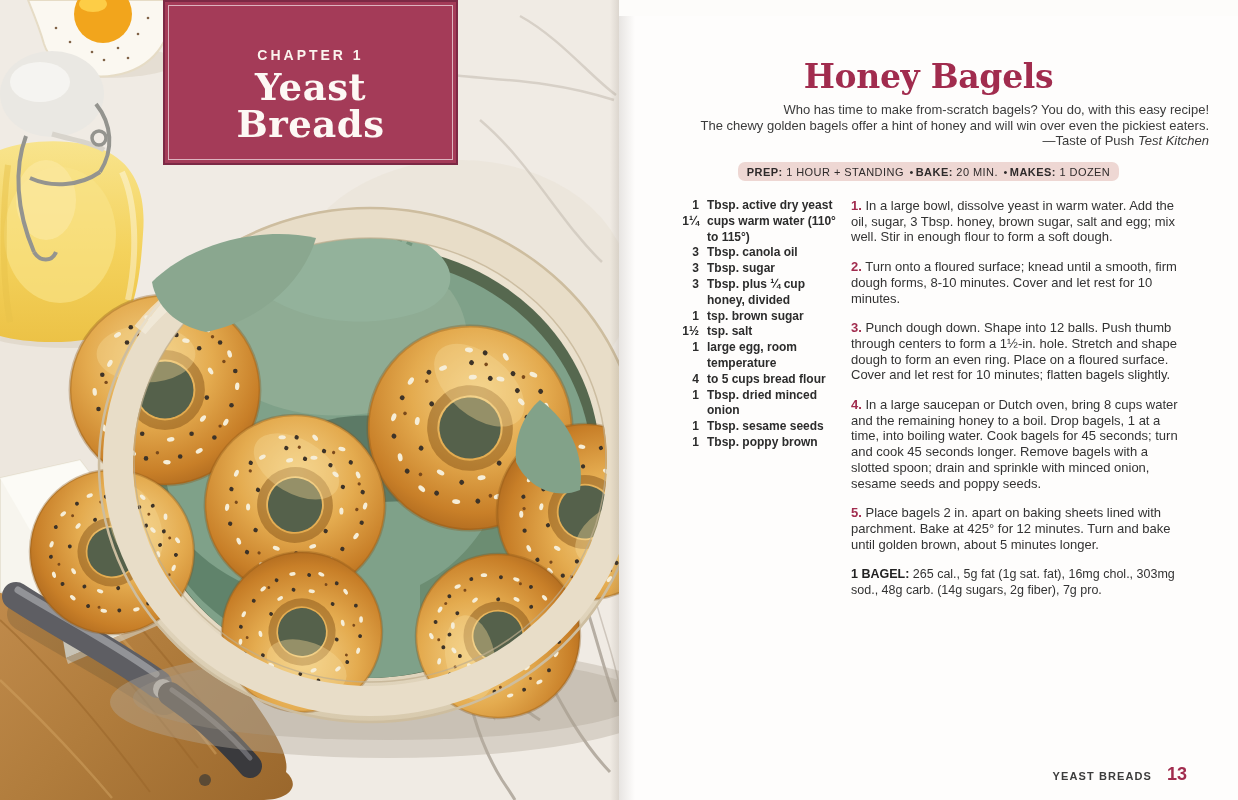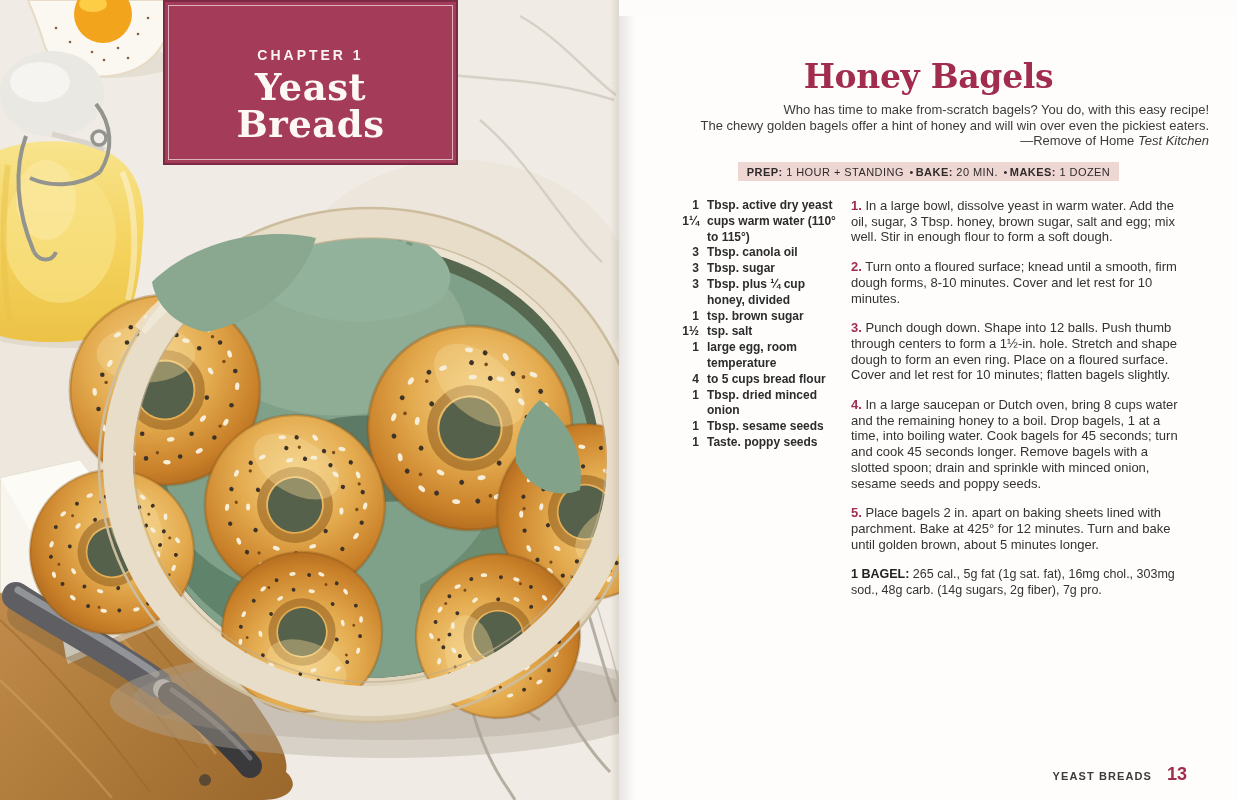--- a/index.html
+++ b/index.html
@@ -67,20 +67,21 @@
   }
   .intro .byline em { font-style:italic; }
   .meta-bar {
     position:absolute; top:146px; left:0; width:100%;
     text-align:center;
   }
   .meta-inner {
     display:inline-block; background:#eed7d3; color:#2e2a2a;
     font-size:11px; letter-spacing:.45px;
     padding:4px 9px 3px;
+    border-radius:7px;
   }
   .meta-inner b { font-weight:bold; }
   .meta-bullet { color:#2e2a2a; padding:0 2px; }
 
   .ingredients {
     position:absolute; top:182px; left:56px; width:180px;
     font-weight:bold; font-size:12px; line-height:15.8px; color:#2c2c2c;
   }
   .ing-row { display:flex; }
   .ing-qty { flex:none; width:24px; text-align:right; margin-right:8px; }
@@ -329,21 +330,21 @@
     </div>
   </div>
 
   <div class="page-right">
 
     <h1 class="recipe-title">Honey Bagels</h1>
 
     <p class="intro">
       <span>Who has time to make from-scratch bagels? You do, with this easy recipe!</span><br>
       <span>The chewy golden bagels offer a hint of honey and will win over even the pickiest eaters.</span><br>
-      <span class="byline"><span>—Remove of Home </span><em>Test Kitchen</em></span>
+      <span class="byline"><span>—Taste of Push </span><em>Test Kitchen</em></span>
     </p>
 
     <div class="meta-bar">
       <span class="meta-inner"><b>PREP:</b><span> 1 HOUR + STANDING </span><span class="meta-bullet">•</span><b>BAKE:</b><span> 20 MIN. </span><span class="meta-bullet">•</span><b>MAKES:</b><span> 1 DOZEN</span></span>
     </div>
 
     <div class="ingredients">
 
         <div class="ing-row">
           <span class="ing-qty">1</span>
@@ -395,21 +396,21 @@
           <span class="ing-name">Tbsp. dried minced onion</span>
         </div>
 
         <div class="ing-row">
           <span class="ing-qty">1</span>
           <span class="ing-name">Tbsp. sesame seeds</span>
         </div>
 
         <div class="ing-row">
           <span class="ing-qty">1</span>
-          <span class="ing-name">Taste. poppy seeds</span>
+          <span class="ing-name">Tbsp. poppy brown</span>
         </div>
       </div>
 
     <div class="directions">
       <div>
 
           <p class="step"><span class="step-num">1.</span> <span>In a large bowl, dissolve yeast in warm water. Add the oil, sugar, 3 Tbsp. honey, brown sugar, salt and egg; mix well. Stir in enough flour to form a soft dough.</span></p>
 
           <p class="step"><span class="step-num">2.</span> <span>Turn onto a floured surface; knead until a smooth, firm dough forms, 8-10 minutes. Cover and let rest for 10 minutes.</span></p>
 

